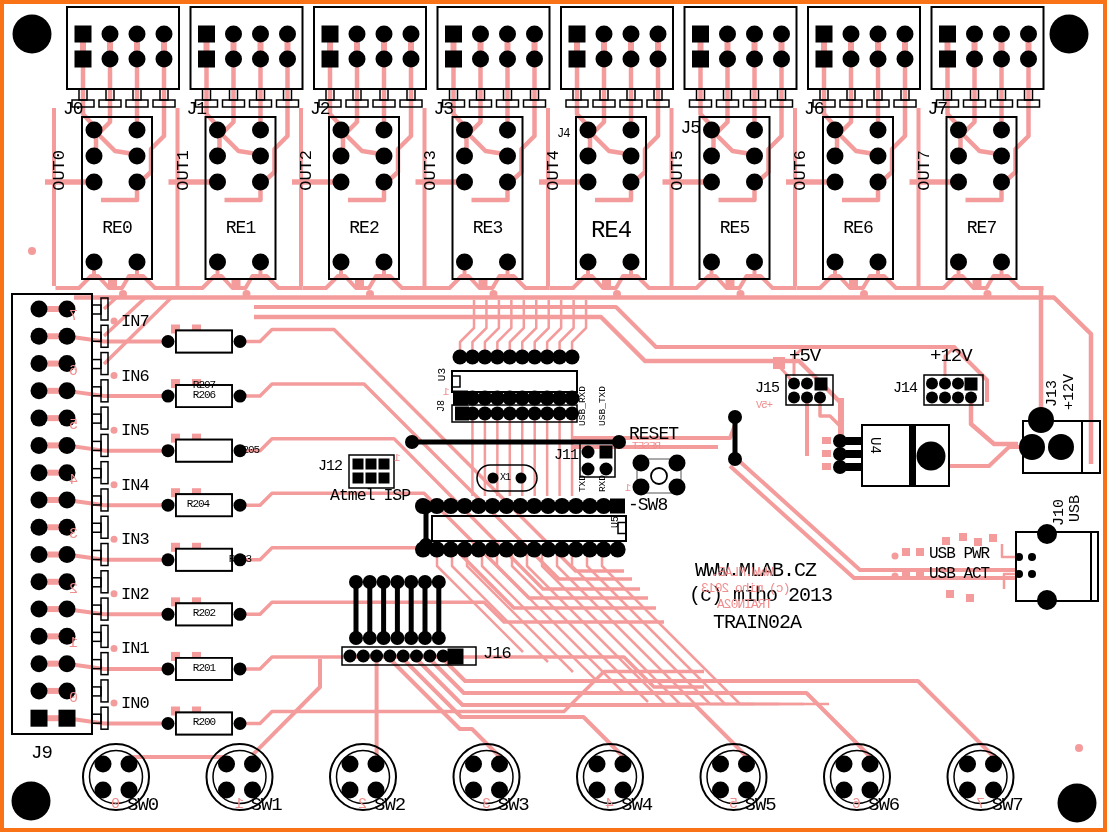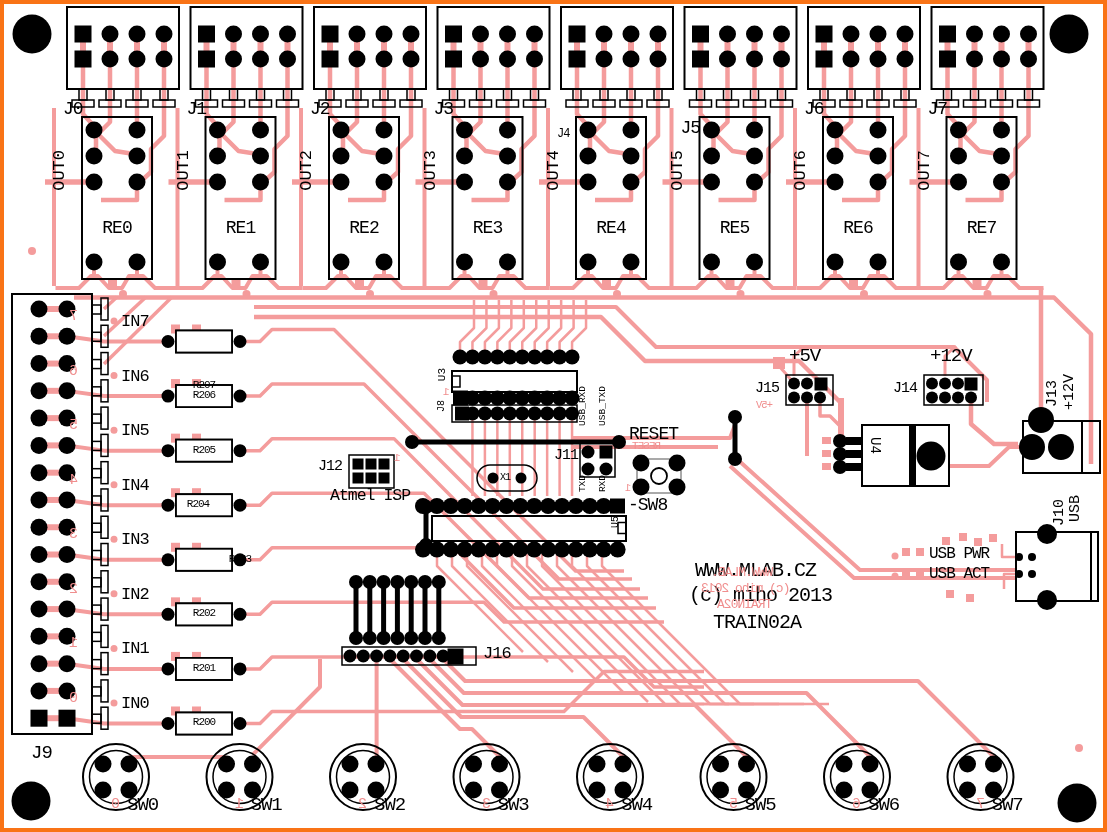--- a/index.html
+++ b/index.html
@@ -835,21 +835,21 @@
       <div class="lbl v" style="left: 170.5px; top: 146px; font-size: 17px;">OUT1</div>
       <div class="lbl c" style="left: 201.5px; top: 215px; font-size: 18px; width: 70px;">RE1</div>
       <div class="lbl" style="left: 306px; top: 96px; font-size: 18px;">J2</div>
       <div class="lbl v" style="left: 294px; top: 146px; font-size: 17px;">OUT2</div>
       <div class="lbl c" style="left: 325px; top: 215px; font-size: 18px; width: 70px;">RE2</div>
       <div class="lbl" style="left: 429.5px; top: 96px; font-size: 18px;">J3</div>
       <div class="lbl v" style="left: 417.5px; top: 146px; font-size: 17px;">OUT3</div>
       <div class="lbl c" style="left: 448.5px; top: 215px; font-size: 18px; width: 70px;">RE3</div>
       <div class="lbl" style="left: 553px; top: 96px; font-size: 12px; margin-top: 28px;">J4</div>
       <div class="lbl v" style="left: 541px; top: 146px; font-size: 17px;">OUT4</div>
-      <div class="lbl c" style="left: 572px; top: 215px; font-size: 18px; width: 70px;">RE4</div>
+      <div class="lbl c" style="left: 572px; top: 215px; font-size: 24px; width: 70px;">RE4</div>
       <div class="lbl" style="left: 676.5px; top: 96px; font-size: 18px; margin-top: 19px;">J5</div>
       <div class="lbl v" style="left: 664.5px; top: 146px; font-size: 17px;">OUT5</div>
       <div class="lbl c" style="left: 695.5px; top: 215px; font-size: 18px; width: 70px;">RE5</div>
       <div class="lbl" style="left: 800px; top: 96px; font-size: 18px;">J6</div>
       <div class="lbl v" style="left: 788px; top: 146px; font-size: 17px;">OUT6</div>
       <div class="lbl c" style="left: 819px; top: 215px; font-size: 18px; width: 70px;">RE6</div>
       <div class="lbl" style="left: 923.5px; top: 96px; font-size: 18px;">J7</div>
       <div class="lbl v" style="left: 911.5px; top: 146px; font-size: 17px;">OUT7</div>
       <div class="lbl c" style="left: 942.5px; top: 215px; font-size: 18px; width: 70px;">RE7</div>
       <div class="lbl" style="left: 27px; top: 740px; font-size: 19px;">J9</div>
@@ -859,21 +859,21 @@
       <div class="lbl m" style="left: 66px; top: 468.71px; font-size: 15px;">4</div>
       <div class="lbl m" style="left: 66px; top: 523.28px; font-size: 15px;">3</div>
       <div class="lbl m" style="left: 66px; top: 577.85px; font-size: 15px;">2</div>
       <div class="lbl m" style="left: 66px; top: 632.42px; font-size: 15px;">1</div>
       <div class="lbl m" style="left: 66px; top: 686.99px; font-size: 15px;">0</div>
       <div class="lbl" style="left: 117px; top: 309px; font-size: 17px;">IN7</div>
       <div class="lbl c" style="left: 172px; top: 331.5px; font-size: 11px; width: 56px; margin-top: 44px;">R207</div>
       <div class="lbl" style="left: 117px; top: 363.57px; font-size: 17px;">IN6</div>
       <div class="lbl c" style="left: 172px; top: 386.07px; font-size: 11px; width: 56px;">R206</div>
       <div class="lbl" style="left: 117px; top: 418.14px; font-size: 17px;">IN5</div>
-      <div class="lbl c" style="left: 172px; top: 440.64px; font-size: 11px; width: 56px;">R205</div>
+      <div class="lbl c" style="left: 172px; top: 440.64px; font-size: 11px; width: 56px; padding-left: 44px;">R205</div>
       <div class="lbl" style="left: 117px; top: 472.71px; font-size: 17px;">IN4</div>
       <div class="lbl c" style="left: 172px; top: 495.21px; font-size: 11px; width: 44px;">R204</div>
       <div class="lbl" style="left: 117px; top: 527.28px; font-size: 17px;">IN3</div>
       <div class="lbl c" style="left: 172px; top: 549.78px; font-size: 11px; width: 56px; margin-left: 36px;">R203</div>
       <div class="lbl" style="left: 117px; top: 581.85px; font-size: 17px;">IN2</div>
       <div class="lbl c" style="left: 172px; top: 604.35px; font-size: 11px; width: 56px;">R202</div>
       <div class="lbl" style="left: 117px; top: 636.42px; font-size: 17px;">IN1</div>
       <div class="lbl c" style="left: 172px; top: 658.92px; font-size: 11px; width: 56px;">R201</div>
       <div class="lbl" style="left: 117px; top: 690.99px; font-size: 17px;">IN0</div>
       <div class="lbl c" style="left: 172px; top: 713.49px; font-size: 11px; width: 56px;">R200</div>

